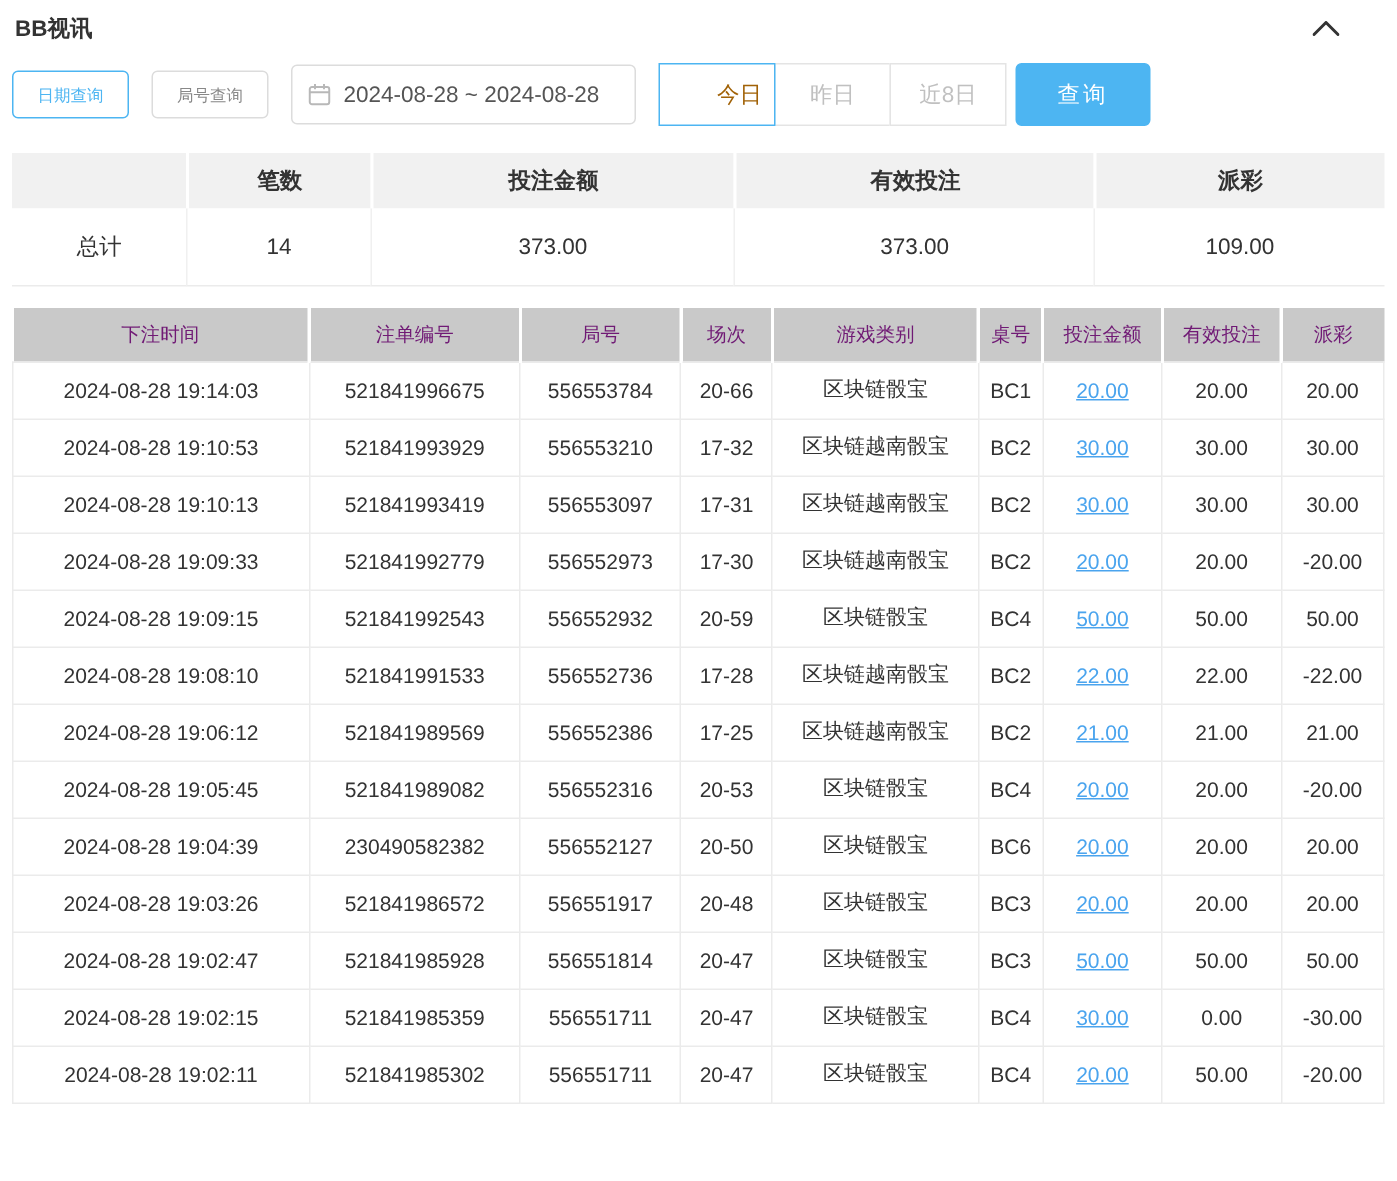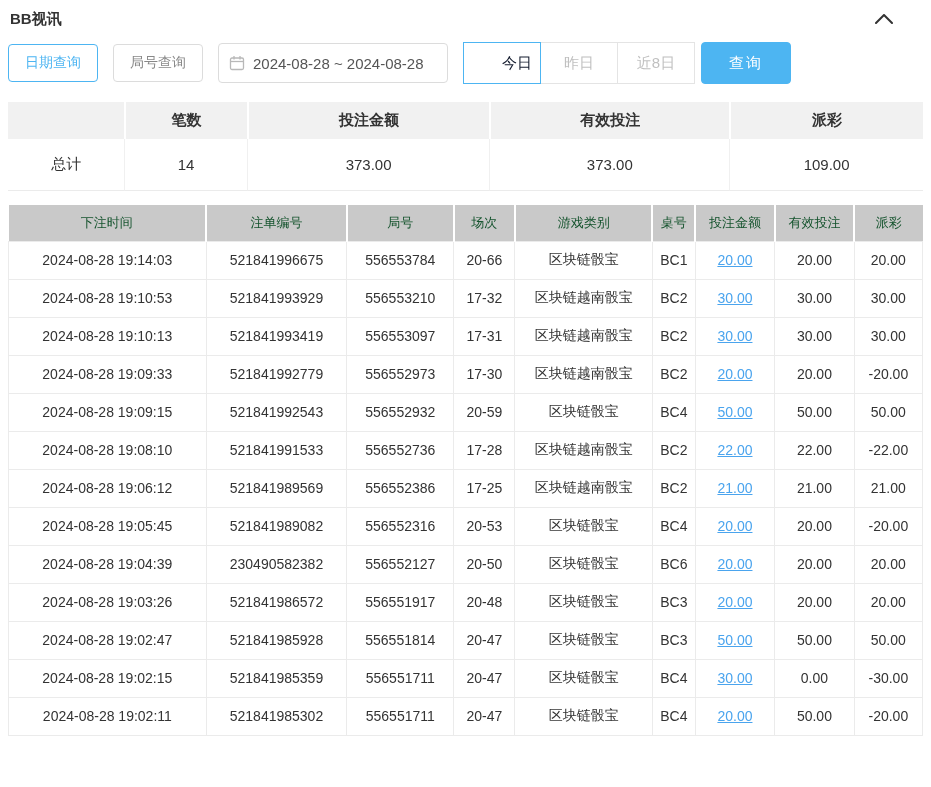--- a/index.html
+++ b/index.html
@@ -16,42 +16,42 @@
   .panel-header {
     display: flex; align-items: center; justify-content: space-between;
     padding: 10px 30px 6px 2px; height: 34px;
   }
   .panel-title { font-size: 15px; font-weight: bold; color: #333; }
   .collapse-btn { cursor: pointer; display: inline-flex; align-items: center; }
 
   
   .filter-row { display: flex; align-items: center; margin-top: 8px; height: 42px; }
   .btn {
-    height: 38px; border-radius: 4px; background: #fff;
-    font-size: 14px; cursor: pointer; padding: 0 16px;
+    height: 32px; border-radius: 4px; background: #fff;
+    font-size: 11px; cursor: pointer; padding: 0 16px;
     border: 1px solid #dcdcdc; color: #888;
     font-family: inherit;
   }
   .btn.outline-blue { border-color: #4db5f2; color: #4db5f2; margin-right: 15px; }
   .btn.outline-gray { margin-right: 15px; }
   .date-input {
     width: 230px; height: 40px; border: 1px solid #dcdcdc; border-radius: 4px;
     display: flex; align-items: center; padding: 0 10px; margin-right: 15px;
     cursor: pointer; background: #fff;
   }
   .date-input .cal { display: inline-flex; margin-right: 8px; }
   .date-text { font-size: 15px; color: #555; white-space: nowrap; }
   .quick-group { display: flex; margin-right: 6px; }
   .qbtn {
     width: 78px; height: 42px; background: #fff; border: 1px solid #e4e4e4;
     color: #c0c0c0; font-size: 15px; cursor: pointer; margin-left: -1px;
     font-family: inherit; position: relative;
   }
   .qbtn:first-child { margin-left: 0; }
-  .qbtn.active { border-color: #4db5f2; color: #0f172a; z-index: 1; padding-left: 30px; }
+  .qbtn.active { border-color: #4db5f2; color: #a16207; z-index: 1; padding-left: 30px; }
   .btn.primary {
     background: #4db5f2; border: 1px solid #4db5f2; color: #fff;
     width: 90px; height: 42px; font-size: 15px; letter-spacing: 2px;
   }
 
   
   .summary {
     width: 100%; border-collapse: separate; border-spacing: 0; margin-top: 18px;
     table-layout: fixed;
   }
@@ -64,21 +64,21 @@
     height: 52px; text-align: center; font-size: 15px; color: #333;
     background: #fff; border-bottom: 1px solid #ebebeb; border-left: 1px solid #f0f0f0;
   }
   .summary td:first-child { border-left: none; }
 
   
   .records {
     width: 100%; border-collapse: collapse; table-layout: fixed; margin-top: 14px;
   }
   .records thead th {
-    background: #c9c9c9; color: #14532d; height: 36px; font-size: 13px;
+    background: #c9c9c9; color: #701a75; height: 36px; font-size: 13px;
     font-weight: 400; border-left: 2px solid #fff; text-align: center;
     overflow: hidden; white-space: nowrap;
   }
   .records thead th:first-child { border-left: none; }
   .records tbody td {
     height: 38px; text-align: center; font-size: 14px; color: #333;
     border: 1px solid #ebebeb; background: #fff; overflow: hidden; white-space: nowrap;
   }
   .bet-link { color: #4aa4ee; text-decoration: underline; cursor: pointer; }
   td.neg { color: #f25b5b; }

